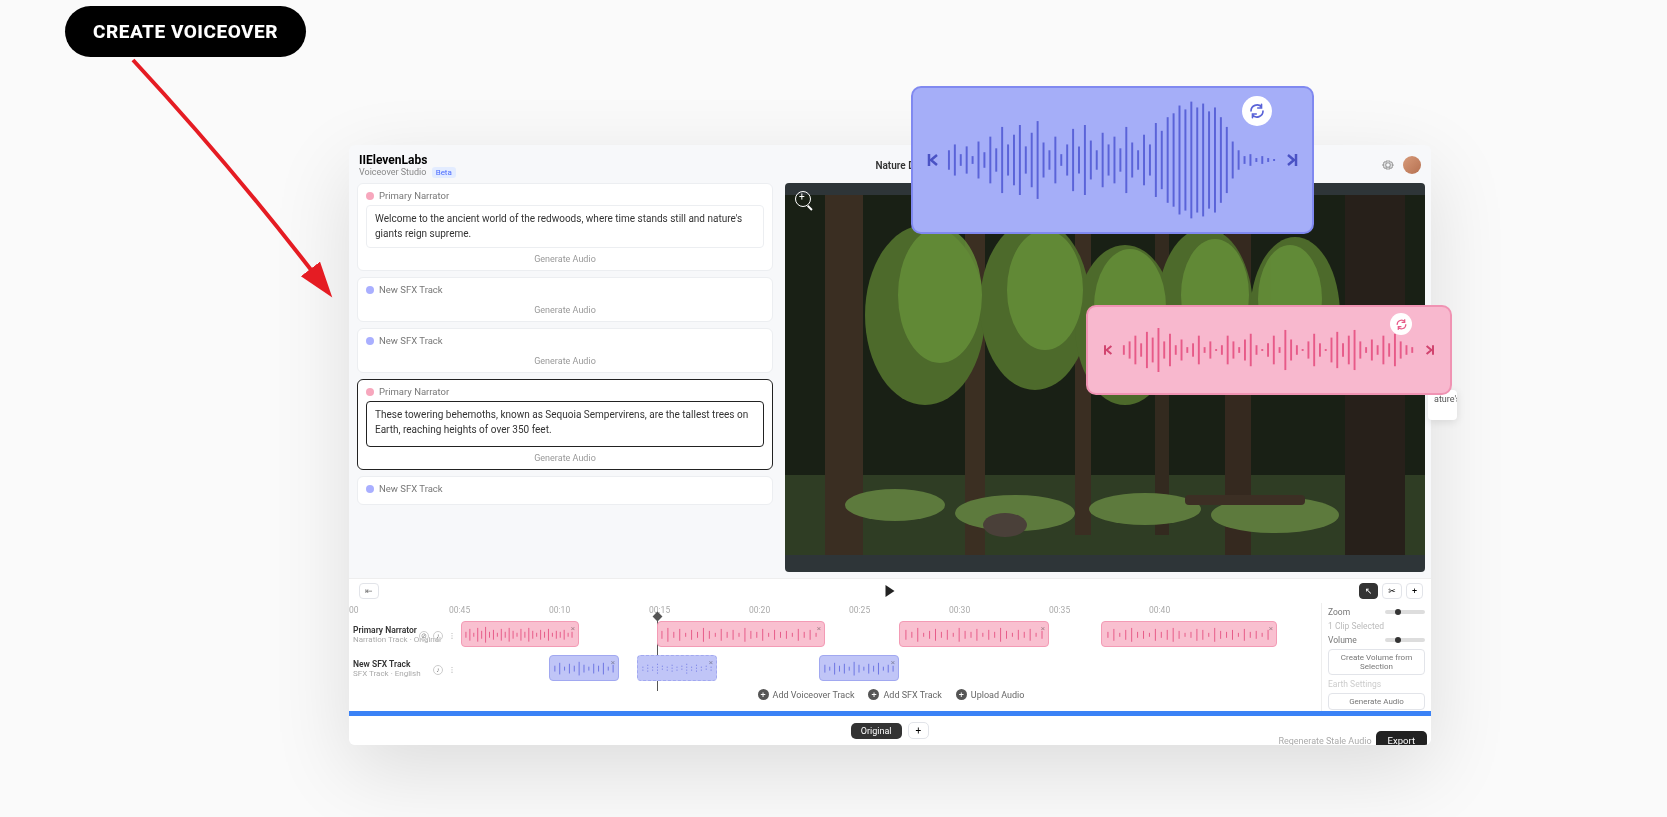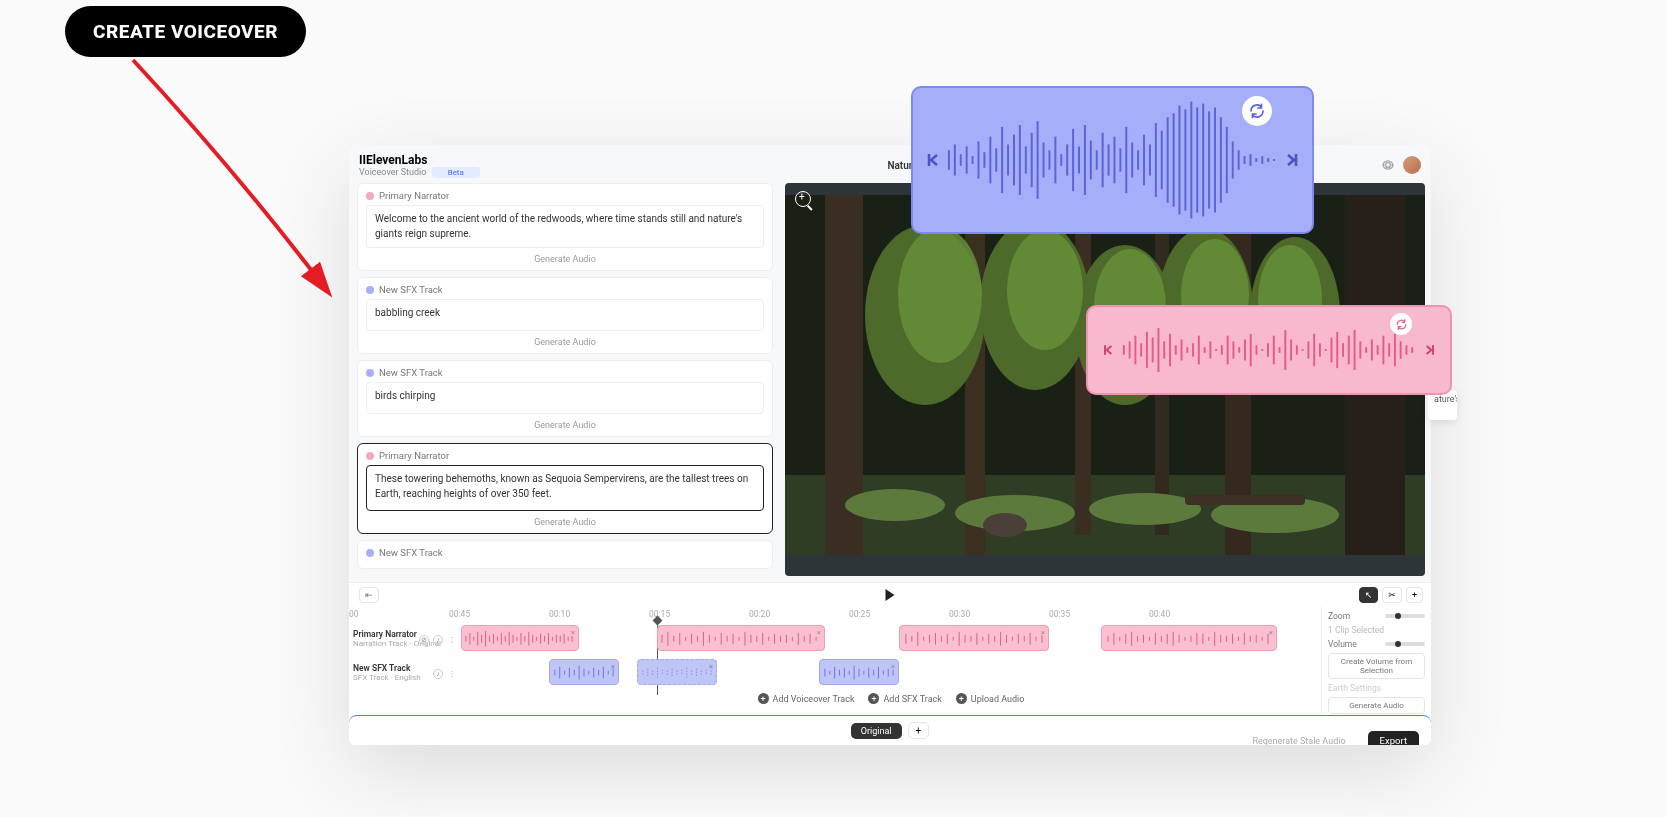--- a/index.html
+++ b/index.html
@@ -41,21 +41,21 @@
     flex-direction: column;
     overflow: hidden;
   }
   .app-header {
     display: flex; align-items: center;
     padding: 8px 10px 2px 10px;
     font-size: 10px;
   }
   .brand { font-weight: 700; font-size: 12px; }
   .brand-sub { color: #888; font-size: 9px; }
-  .beta { background: #e3ecff; color: #4b6bff; font-size: 8px; padding: 1px 16px; border-radius: 3px; margin-left: 3px; }
+  .beta { background: #e3ecff; color: #4b6bff; font-size: 8px; padding: 1px 4px; border-radius: 3px; margin-left: 3px; }
   .header-center { flex: 1; text-align: center; font-weight: 600; font-size: 10px; color: #333; }
   .gear { width: 14px; height: 14px; color: #999; margin-right: 8px; }
   .avatar { width: 18px; height: 18px; border-radius: 50%; background: linear-gradient(135deg,#d89b7a,#b57050); }
   .app-body { display: flex; flex: 1; min-height: 0; }
 
   
   .left-panel {
     width: 432px;
     padding: 4px 8px;
     display: flex;
@@ -197,27 +197,26 @@
   .add-track-row { display:flex; gap:14px; justify-content:center; padding: 4px 0 0px 112px; font-size:9px; color:#666; }
   .add-item { display:flex;align-items:center;gap:4px; cursor:pointer;}
   .add-item .plus { width:11px;height:11px;border-radius:50%;background:#555;color:#fff;font-size:9px;display:flex;align-items:center;justify-content:center;}
 
   .bottombar {
     display: flex;
     align-items: center;
     justify-content: center;
     gap: 6px;
     padding: 6px;
-    border-top: 1px solid #3b82f6;
+    border-top: 5px solid #3b82f6;
     position: relative;
-    border-radius: 8px;
   }
   .pill-dark { background:#333;color:#fff;border-radius:5px;padding:3px 10px;font-size:9px;}
   .pill-light { background:#fff;border:1px solid #e2e4e9;border-radius:5px;padding:2px 7px;font-size:10px;}
-  .bottom-right { position:absolute; right:12px; display:flex; gap:22px;margin-top:20px; }
+  .bottom-right { position:absolute; right:4px; display:flex; gap:4px;margin-top:20px; }
   .link-txt { font-size: 9px; color:#aaa; align-self:center; }
   .export-btn { background:#222;color:#fff;border-radius:5px;padding:4px 12px;font-size:9.5px;}
 
   
   .wave-card {
     position: absolute;
     border-radius: 10px;
     display: flex;
     align-items: center;
     padding: 0 10px;
@@ -460,29 +459,27 @@
             <span>Primary Narrator</span>
           </div>
         <div class="card-text">Welcome to the ancient world of the redwoods, where time stands still and nature's giants reign supreme.</div>
         <div class="gen-audio">Generate Audio</div>
       </div>
       <div class="card">
         <div class="card-header">
             <span class="dot-purple"></span>
             <span>New SFX Track</span>
           </div>
-        <div class="card-text">babbling creek</div>
         <div class="gen-audio">Generate Audio</div>
       </div>
       <div class="card">
         <div class="card-header">
             <span class="dot-purple"></span>
             <span>New SFX Track</span>
           </div>
-        <div class="card-text">birds chirping</div>
         <div class="gen-audio">Generate Audio</div>
       </div>
       <div class="card active">
         <div class="card-header">
             <span class="dot-pink"></span>
             <span>Primary Narrator</span>
           </div>
         <div class="card-text">These towering behemoths, known as Sequoia Sempervirens, are the tallest trees on Earth, reaching heights of over 350 feet.</div>
         <div class="gen-audio">Generate Audio</div>
       </div>

